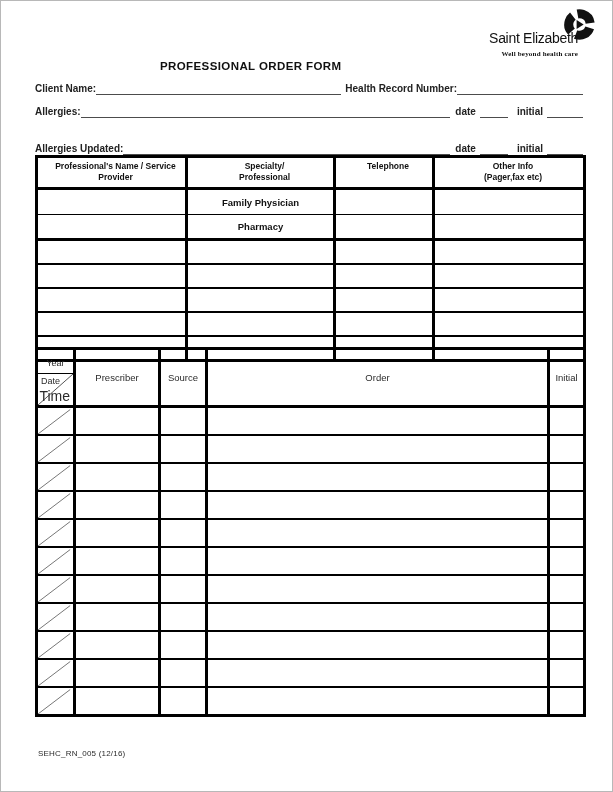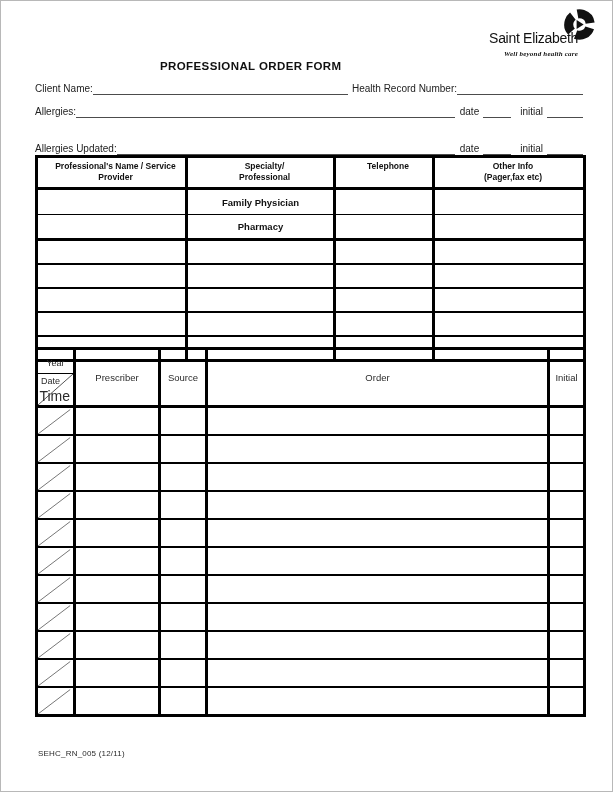--- a/index.html
+++ b/index.html
@@ -6,28 +6,28 @@
   body {
     width:613px; height:792px; position:relative; background:#ffffff;
     font-family:"Liberation Sans", sans-serif; color:#1a1a1a;
     overflow:hidden;
   }
   .page-frame { position:absolute; inset:0; border:1px solid #b8b8b8; pointer-events:none; }
 
   
   .brand-icon { position:absolute; top:8px; left:563px; width:33px; height:33px; }
   .brand-name { position:absolute; top:30px; right:35px; font-size:14px; font-weight:normal; letter-spacing:-0.3px; color:#121212; }
-  .brand-tagline { position:absolute; top:50px; right:35px; font-size:7px; font-weight:bold; font-style:italic;
+  .brand-tagline { position:absolute; top:50px; right:35px; font-size:7px; font-weight:bold; 
                    font-family:"Liberation Serif", serif; color:#121212; letter-spacing:0.2px; }
 
   
   .form-title { position:absolute; top:60px; left:160px; font-size:11.5px; font-weight:bold; letter-spacing:0.4px; color:#111; }
 
   
-  .fieldrow { position:absolute; left:35px; width:548px; display:flex; align-items:flex-end; font-size:10px; color:#222; }
+  .fieldrow { position:absolute; left:35px; width:548px; display:flex; align-items:flex-end; font-size:10px; color:#222;font-weight:bold; }
   .fieldrow .lbl { white-space:nowrap; line-height:12px; }
   .fill { border-bottom:1px solid #4c4c4c; height:11px; display:inline-block; }
   .fill.grow { flex:1 1 auto; }
   #row-client { top:83px; }
   #row-allergies { top:106px; }
   #row-allergies-updated { top:143px; }
   .fill.hrn { width:126px; }
   .fill.date-fill { width:28px; margin:0 4px; }
   .fill.init-fill { width:36px; margin-left:4px; }
   .mini-lbl { margin-left:5px; white-space:nowrap; line-height:12px; }
@@ -323,13 +323,13 @@
       </svg>
     </td>
     <td></td>
     <td></td>
     <td></td>
     <td></td>
   </tr>
 </tbody>
 </table>
 
-<div class="footer-code">SEHC_RN_005 (12/11)</div>
+<div class="footer-code">SEHC_RN_005 (12/16)</div>
 
 </body></html>

